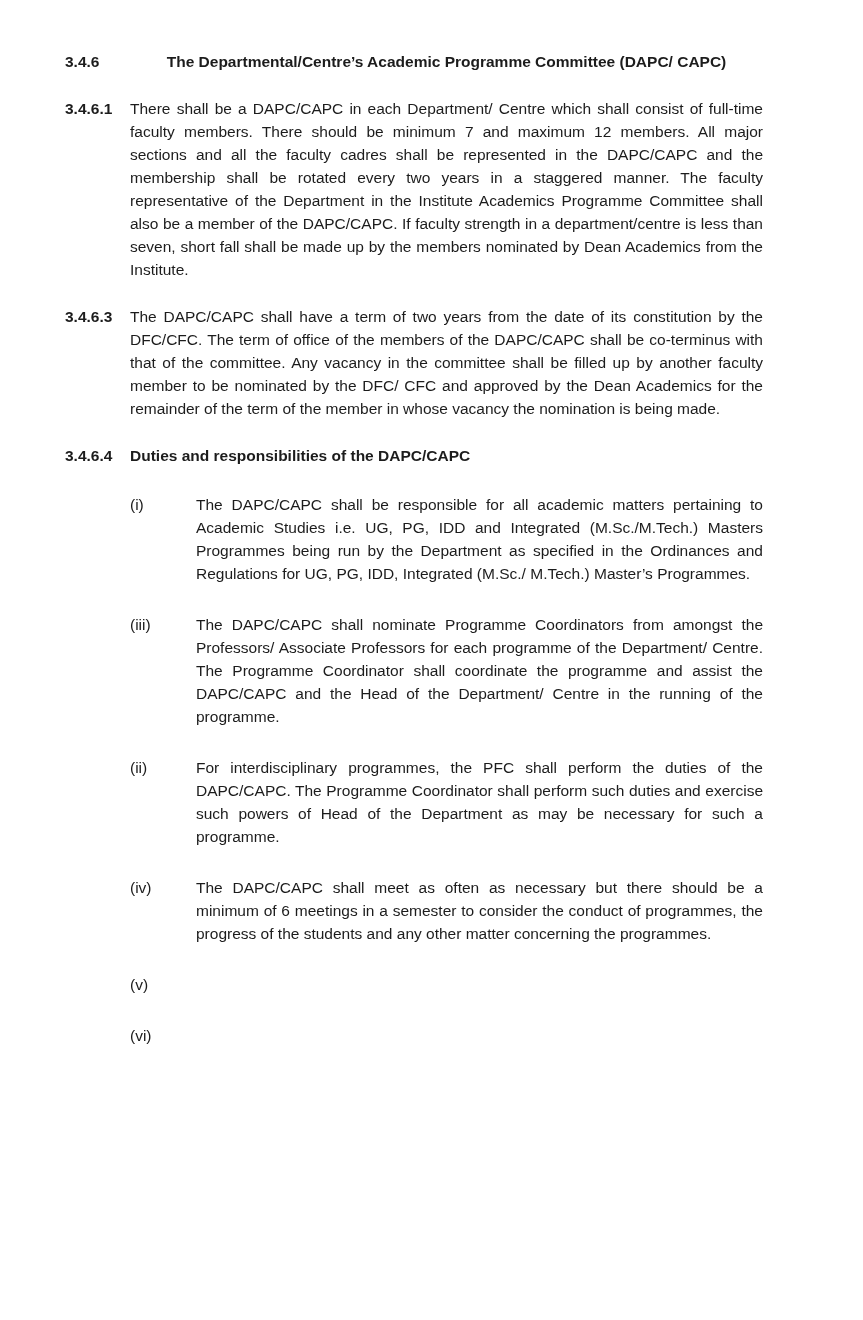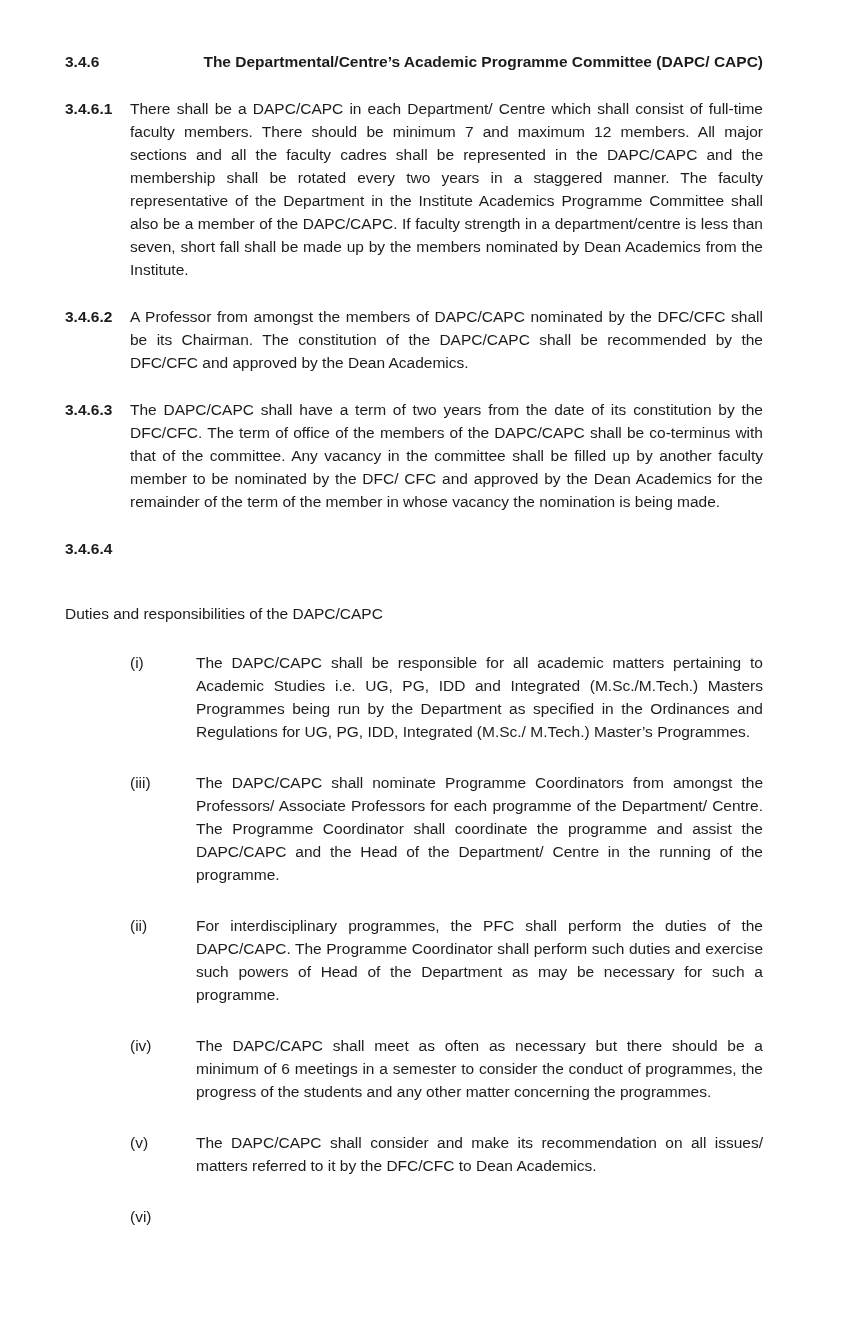--- a/index.html
+++ b/index.html
@@ -30,28 +30,27 @@
     width: 65px;
     font-weight: bold;
     white-space: nowrap;
   }
   .block .txt {
     flex: 1;
     text-align: justify;
   }
   .block.heading .txt {
     font-weight: bold;
-    text-align: right;
+    text-align: center;
   }
   .block.subheading {
     margin-bottom: 26px;
-    flex-direction: column;
   }
   .block.subheading .txt {
-    font-weight: normal;
+    font-weight: bold;
     text-align: left;
   }
   .roman-list {
     margin-left: 65px;   
   }
   .roman-item {
     display: flex;
     align-items: flex-start;
     margin-bottom: 28px;
   }
@@ -73,24 +72,20 @@
   <div class="block heading">
     <span class="num">3.4.6</span>
     <div class="txt">The Departmental/Centre’s Academic Programme Committee (DAPC/ CAPC)</div>
   </div>
 
   <div class="block">
     <span class="num">3.4.6.1</span>
     <div class="txt">There shall be a DAPC/CAPC in each Department/ Centre which shall consist of full-time faculty members. There should be minimum 7 and maximum 12 members. All major sections and all the faculty cadres shall be represented in the DAPC/CAPC and the membership shall be rotated every two years in a staggered manner.  The faculty representative of the Department in the Institute Academics Programme Committee shall also be a member of the DAPC/CAPC. If faculty strength in a department/centre is less than seven, short fall shall be made up by the members nominated by Dean Academics from the Institute.</div>
   </div>
 
-  <div class="block">
-    <span class="num">3.4.6.2</span>
-    <div class="txt">A Professor from amongst the members of DAPC/CAPC nominated by the DFC/CFC shall be its Chairman. The constitution of the DAPC/CAPC shall be recommended by the DFC/CFC and approved by the Dean Academics.</div>
-  </div>
 
   <div class="block">
     <span class="num">3.4.6.3</span>
     <div class="txt">The DAPC/CAPC shall have a term of two years from the date of its constitution by the DFC/CFC. The term of office of the members of the DAPC/CAPC shall be co-terminus with that of the committee. Any vacancy in the committee shall be filled up by another faculty member to be nominated by the DFC/ CFC and approved by the Dean Academics for the remainder of the term of the member in whose vacancy the nomination is being made.</div>
   </div>
 
   <div class="block subheading">
     <span class="num">3.4.6.4</span>
     <div class="txt">Duties and responsibilities of the DAPC/CAPC</div>
   </div>
@@ -112,21 +107,20 @@
       <div class="txt">For interdisciplinary programmes, the PFC shall perform the duties of the DAPC/CAPC. The Programme Coordinator shall perform such duties and exercise such powers of Head of the Department as may be necessary for such a programme.</div>
     </div>
 
     <div class="roman-item">
       <span class="label">(iv)</span>
       <div class="txt">The DAPC/CAPC shall meet as often as necessary but there should be a minimum of 6 meetings in a semester to consider the conduct of programmes, the progress of the students and any other matter concerning the programmes.</div>
     </div>
 
     <div class="roman-item">
       <span class="label">(v)</span>
-      <div class="txt">The DAPC/CAPC shall consider and make its recommendation on all issues/ matters referred to it by the DFC/CFC to Dean Academics.</div>
     </div>
 
     <div class="roman-item">
       <span class="label">(vi)</span>
     </div>
 
   </div>
 
 </div>
 

